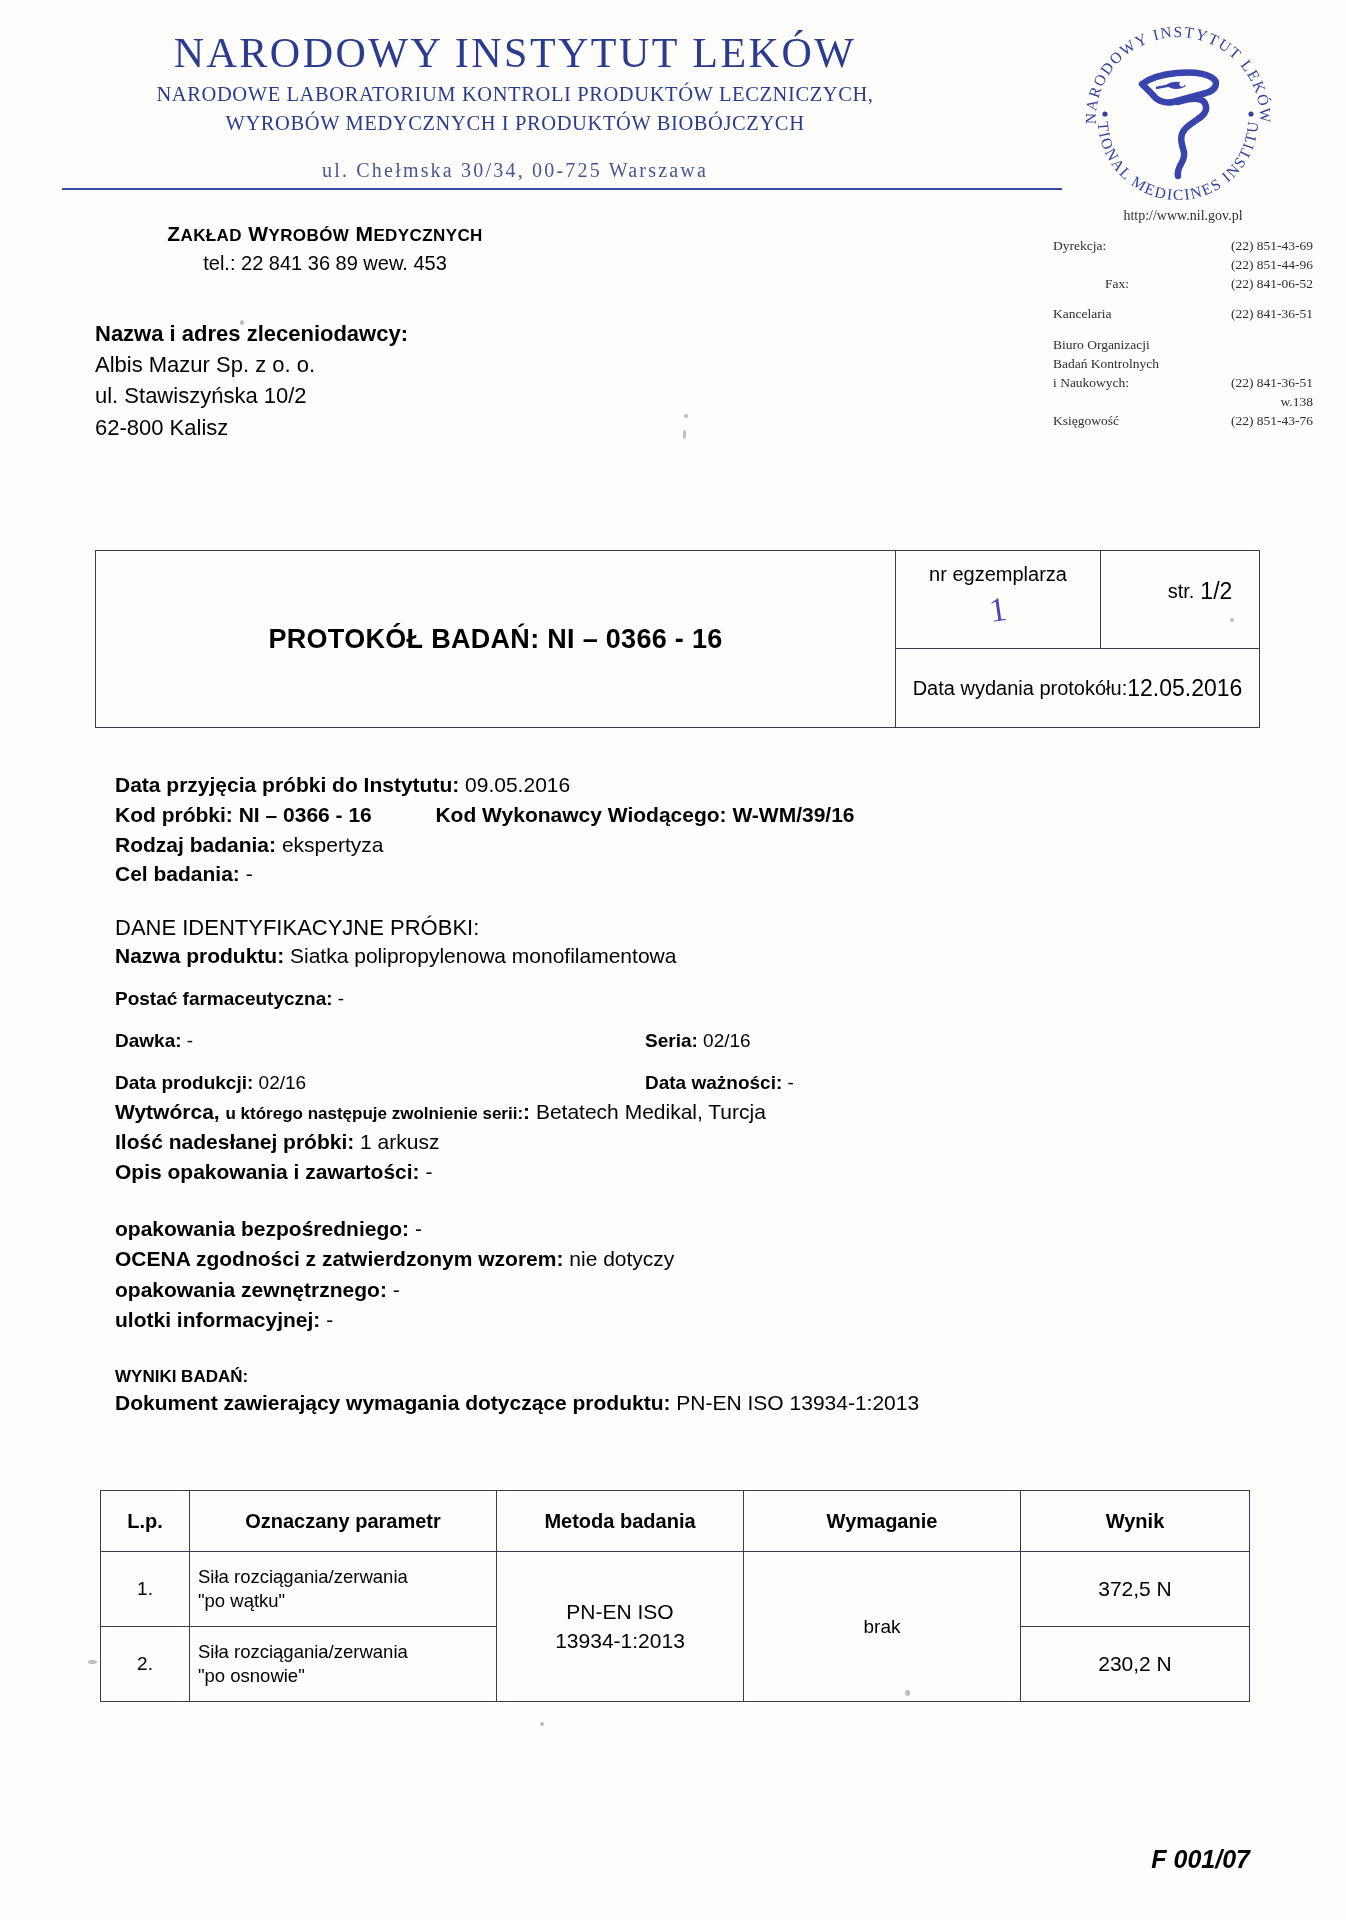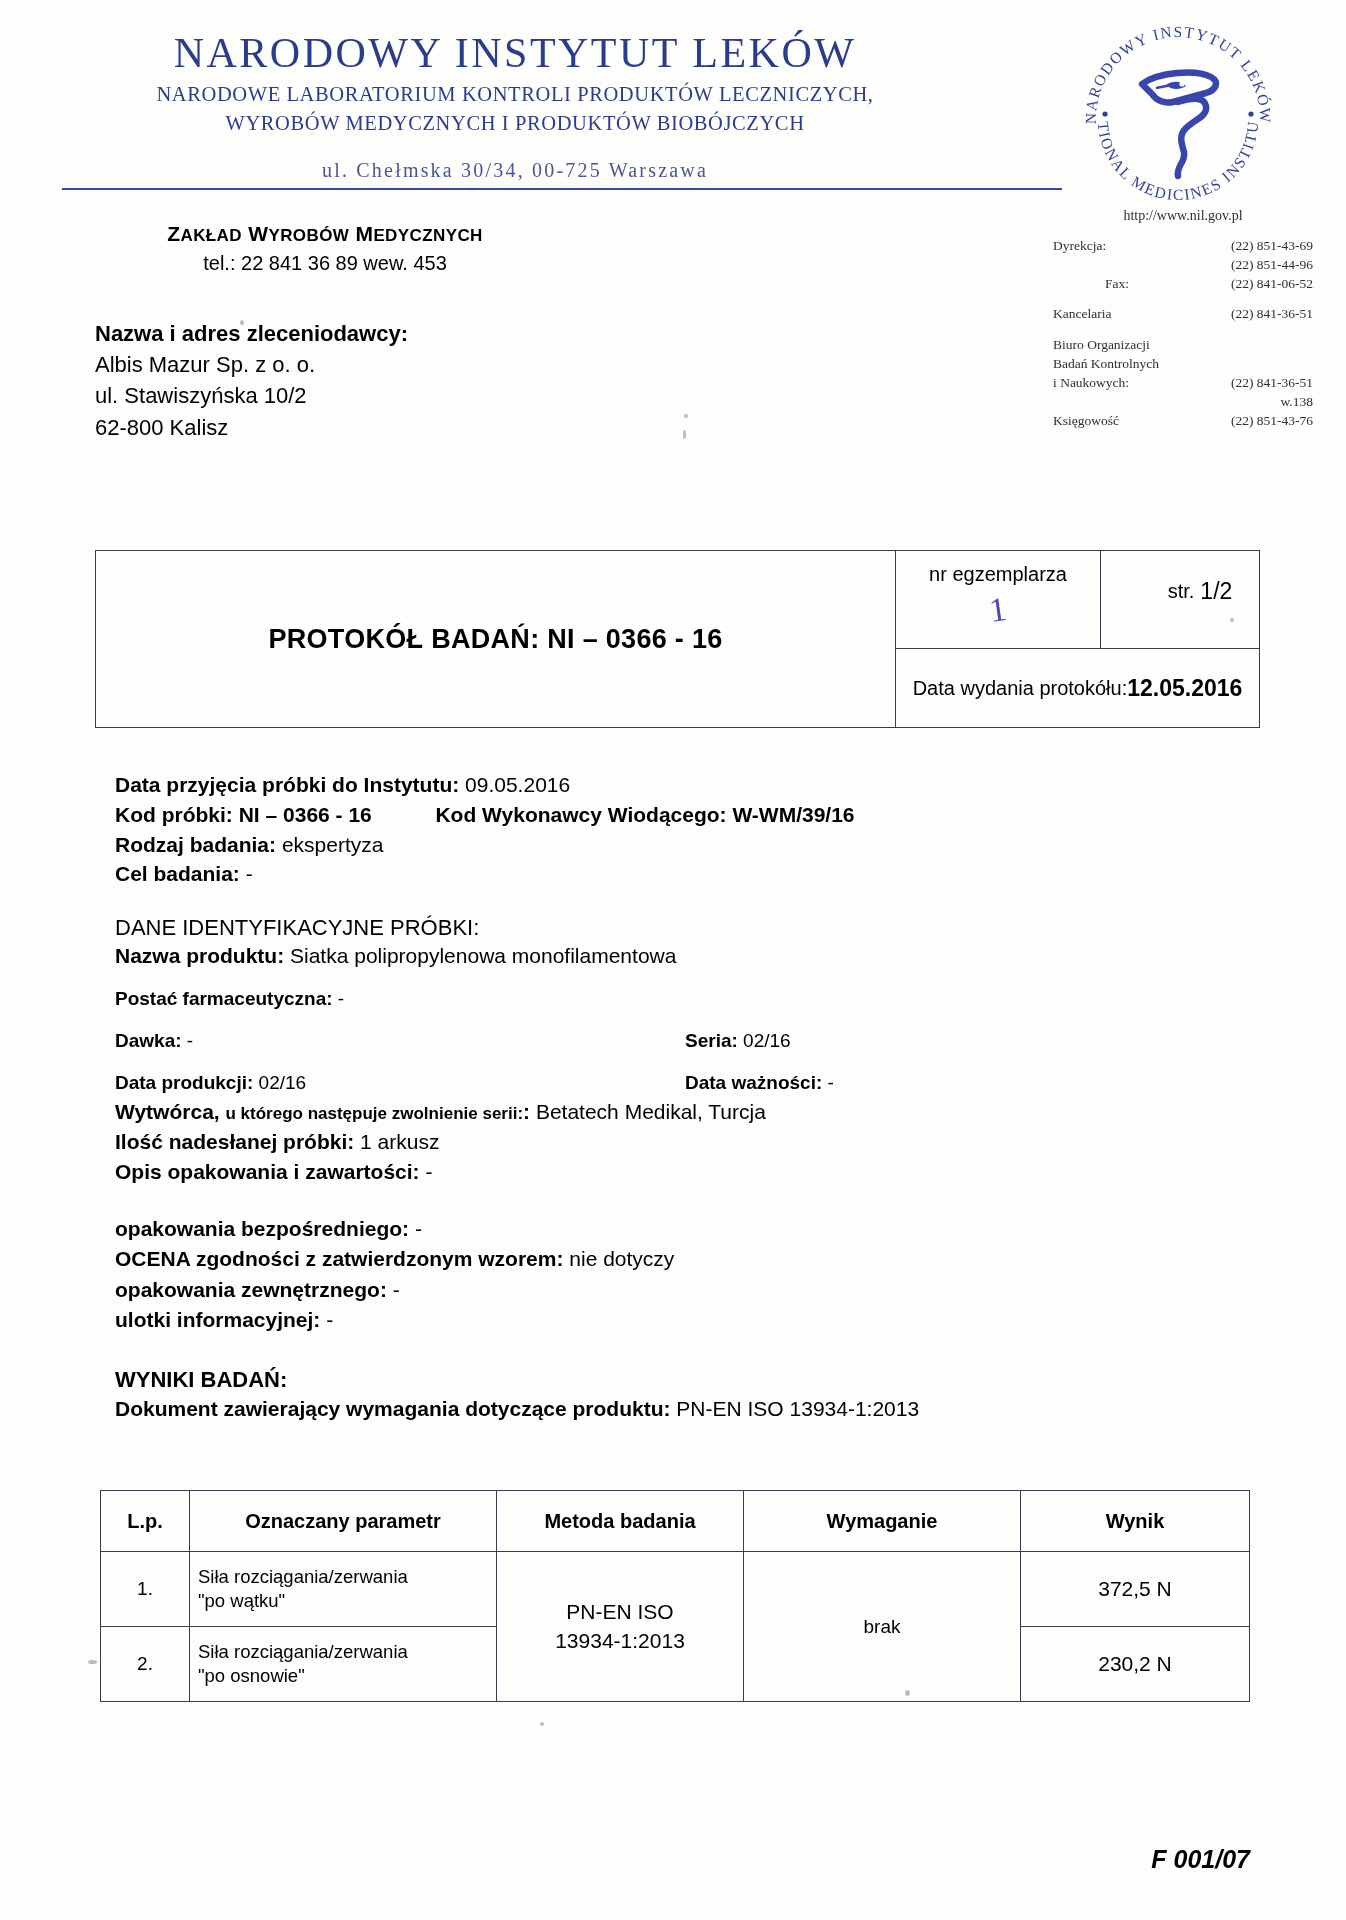--- a/index.html
+++ b/index.html
@@ -195,21 +195,21 @@
   .tb-page .big { font-size: 23px; margin-left: 6px; }
   .tb-bottom {
     height: 78px;
     display: flex;
     flex-direction: row;
     align-items: center;
     justify-content: center;
     font-size: 20px;
     line-height: 1.3;
   }
-  .tb-bottom .date { font-size: 23px; margin-top: 2px; font-weight: bold; }
+  .tb-bottom .date { font-size: 23px; margin-top: 2px; }
 
   
   .body-sec {
     position: absolute;
     left: 115px;
     top: 770px;
     width: 1160px;
   }
   .ln {
     font-size: 21px;
@@ -229,21 +229,20 @@
     margin-top: 3px;
   }
   .small-ln {
     font-size: 19px;
     margin-top: 20px;
   }
   .two-col {
     display: flex;
     margin-top: 20px;
     font-size: 19px;
-    gap: 40px;
   }
   .two-col .c1 { width: 530px; }
   .two-col .c2 { }
   .blk-ln {
     font-size: 21px;
     margin-top: 18px;
   }
   .blk-ln .tiny { font-size: 17px; font-weight: bold; }
   .blk-ln .val { font-weight: normal; }
   .tight { margin-top: 6px; }
@@ -253,21 +252,21 @@
   }
   .ocena .ln2 {
     font-size: 21px;
     font-weight: bold;
     line-height: 1.44;
   }
   .ocena .ln2 .val { font-weight: normal; }
 
   .wyniki { margin-top: 32px; }
   .wyniki .w-head {
-    font-size: 22px;
+    font-size: 17px;
     font-weight: bold;
   }
   .wyniki .w-doc {
     font-size: 21px;
     font-weight: bold;
     margin-top: 4px;
   }
   .wyniki .w-doc .val { font-weight: normal; }
 
   

